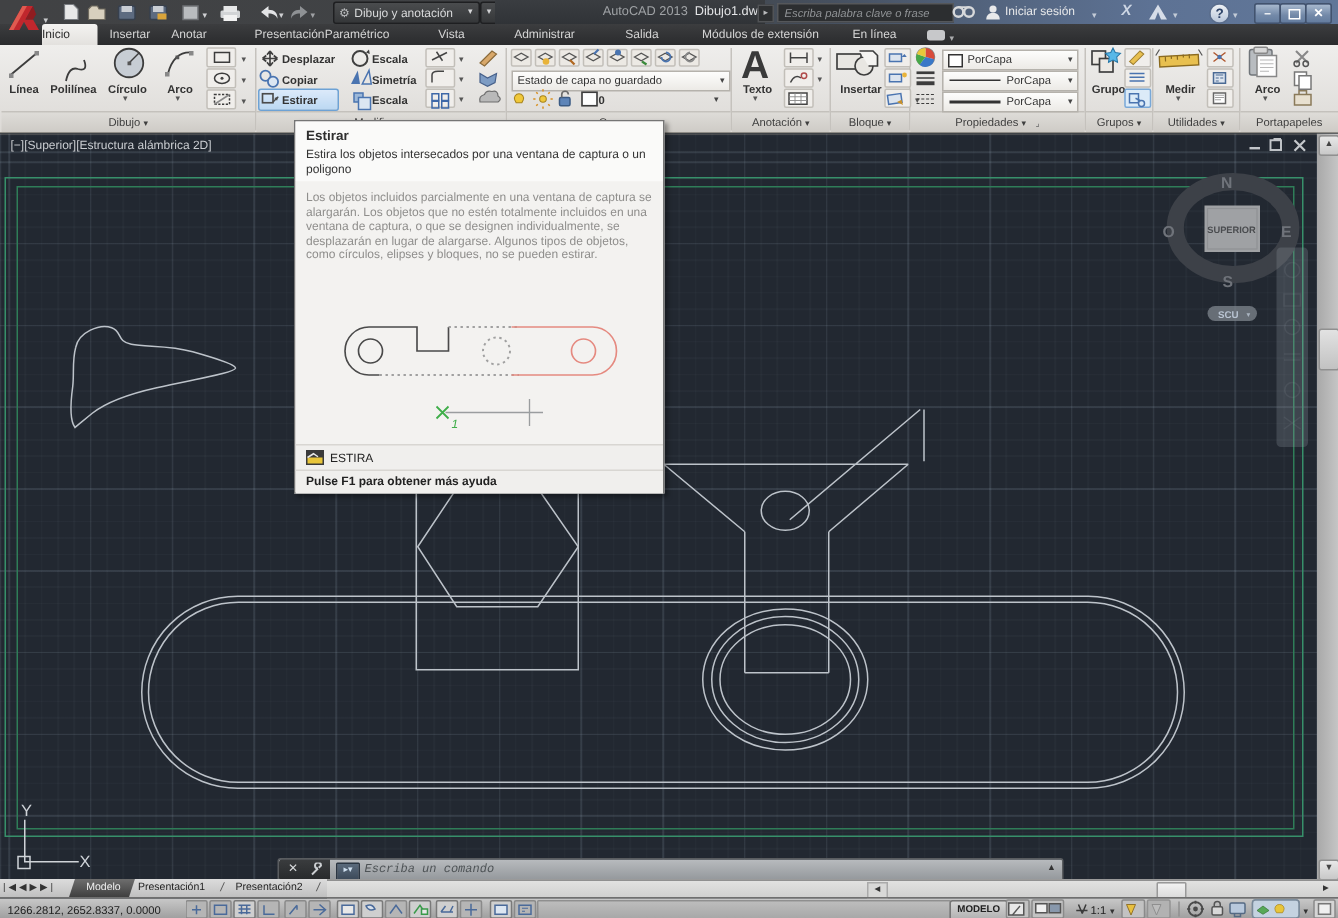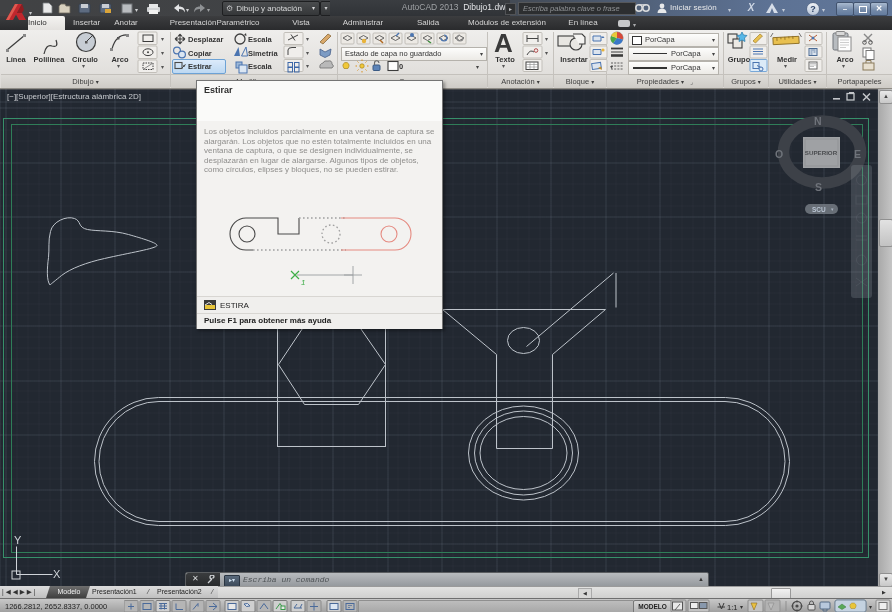--- a/index.html
+++ b/index.html
@@ -542,20 +542,21 @@
   <rect x="206" y="1" width="14" height="12" rx="1" fill="#d5d5d5" stroke="#8a8a8a"></rect>
   <rect x="209" y="3.5" width="8" height="7" fill="#efefef" stroke="#777"></rect>
  </g>
 </svg>
 </div>
 <div id="tooltip">
  <div class="abs" style="left:0;top:0;width:100%;height:40px;background:#fafaf9"></div>
  <div class="abs" style="left:0;top:40px;width:100%;height:175px;background:#f3f2f0"></div>
  <div class="abs" style="left:0;top:215px;width:100%;height:32px;background:#f0efed;border-top:1px solid #d8d6d2"></div>
  <div class="abs" style="left:7px;top:4px;font-weight:bold;font-size:9px">Estirar</div>
+ <div class="abs" style="left:7px;top:17px;width:232px;font-size:8px;line-height:9.5px;color:#333">Estira los objetos intersecados por una ventana de captura o un<br>poligono</div>
  <div class="abs" style="left:7px;top:46px;width:232px;font-size:8px;line-height:9.6px;color:#8f8e8c">Los objetos incluidos parcialmente en una ventana de captura se alargarán. Los objetos que no estén totalmente incluidos en una ventana de captura, o que se designen individualmente, se desplazarán en lugar de alargarse. Algunos tipos de objetos, como círculos, elipses y bloques, no se pueden estirar.</div>
  <svg class="abs" style="left:0;top:125px" width="245" height="90" viewBox="0 0 245 90">
   <g fill="none" stroke="#4a4a4a" stroke-width="1.1">
    <path d="M49,12 L81,12 L81,28 L102,28 L102,12"></path>
    <path d="M49,12 A16 16 0 0 0 49,44 L56,44"></path>
    <circle cx="50" cy="28" r="8"></circle>
   </g>
   <g fill="none" stroke="#a0a0a0" stroke-width="1.3" stroke-dasharray="1.6 2.4">
    <path d="M102,12 L149,12"></path>
    <path d="M56,44 L149,44"></path>

